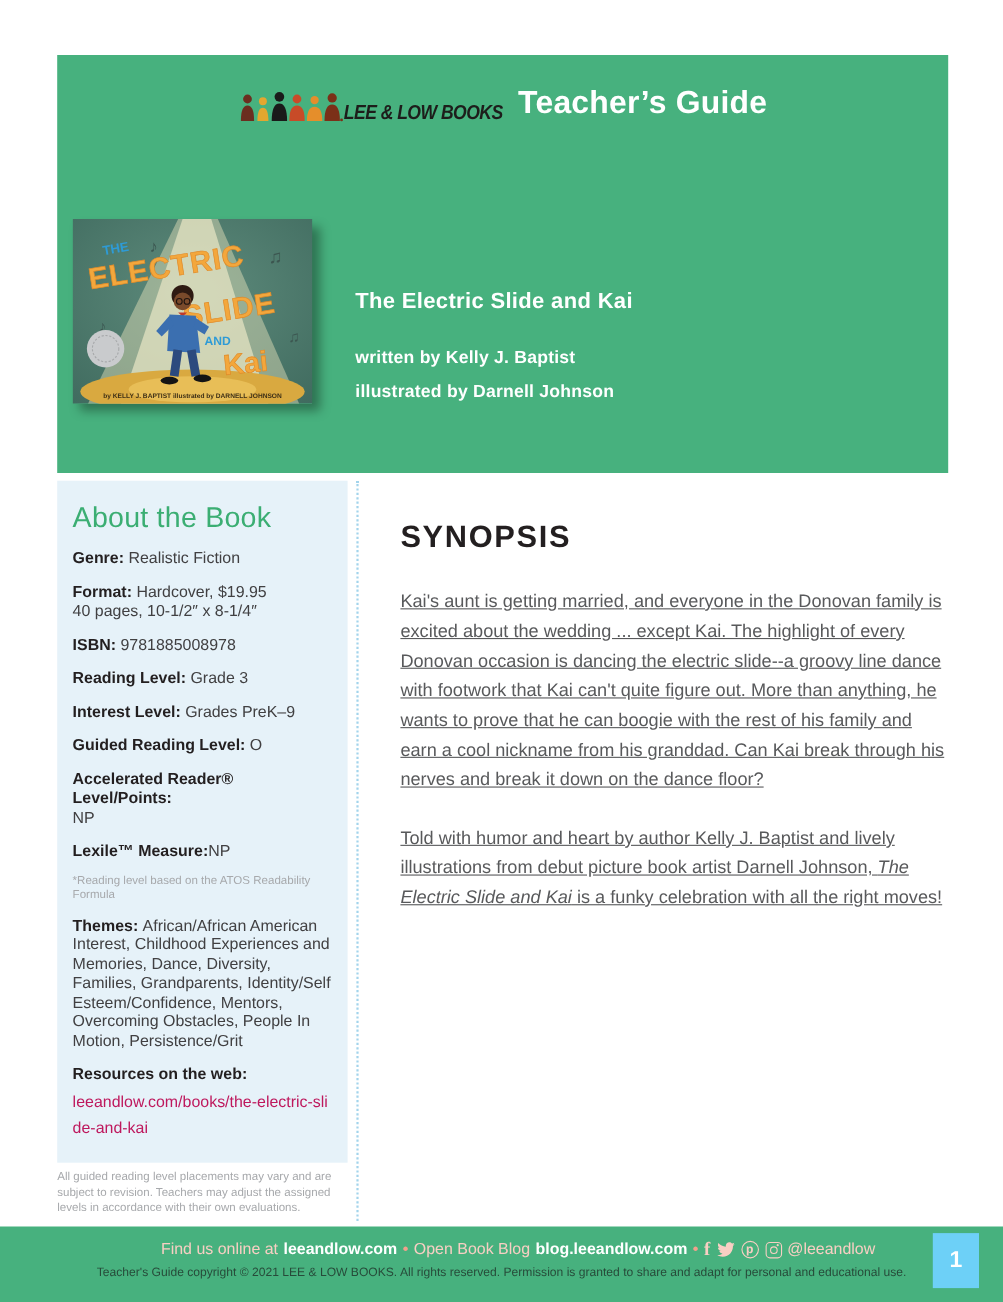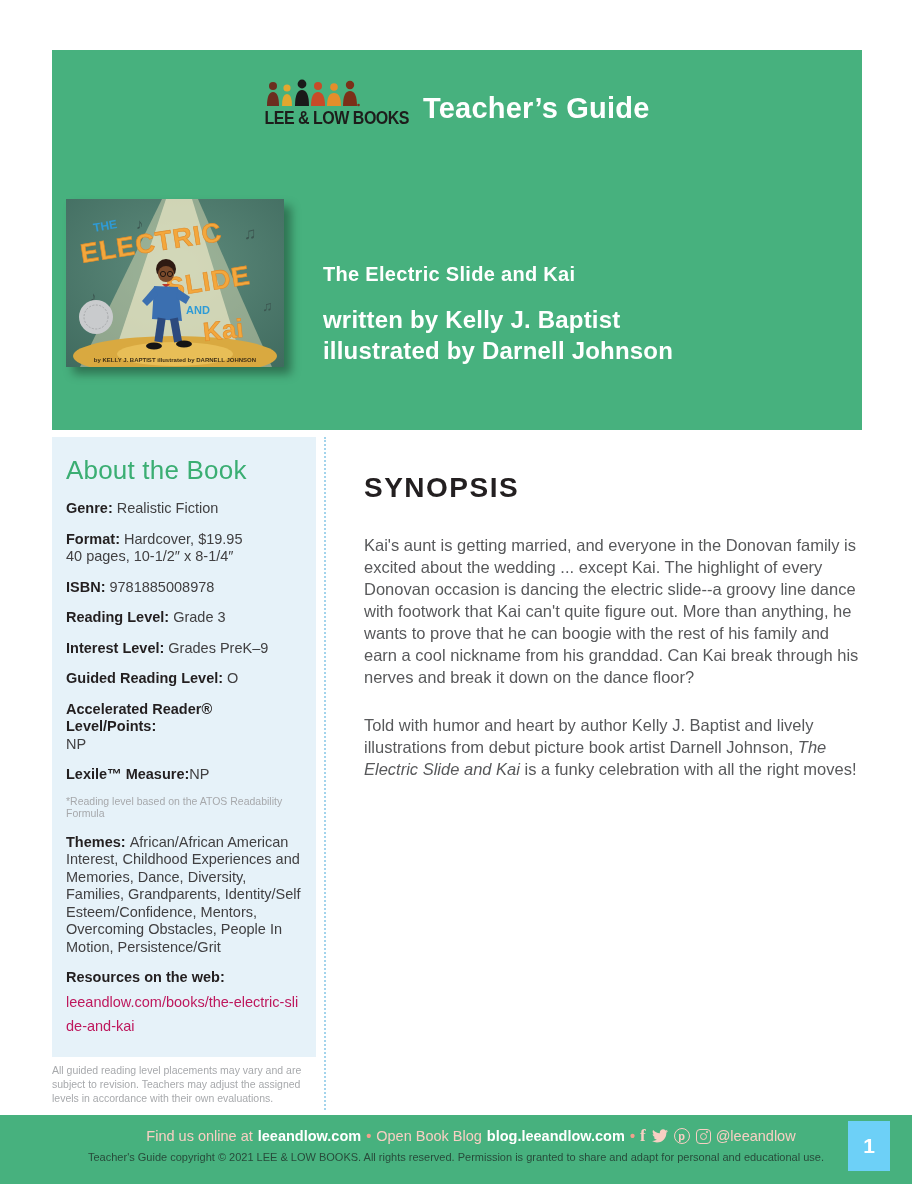--- a/index.html
+++ b/index.html
@@ -2,33 +2,33 @@
 <html><head>
 <meta charset="utf-8">
 <style>
   * { margin:0; padding:0; box-sizing:border-box; }
   html,body { width:912px; height:1184px; background:#ffffff;
     font-family:"Liberation Sans", sans-serif; position:relative; overflow:hidden; }
 
   
   .band { position:absolute; left:52px; top:50px; width:810px; height:380px; background:#47B17E; }
   .brand-row { position:absolute; left:0; top:28px; width:100%; display:flex; justify-content:center; align-items:flex-end; gap:14px; }
-  .logo { display:flex; flex-direction:column; align-items:flex-start; line-height:1; }
+  .logo { display:flex; flex-direction:row; align-items:flex-end; line-height:1;font-style:italic; }
   .logo svg { display:block; }
   .logo-text { font-weight:bold; color:#1d1d1b; font-size:16px; letter-spacing:-0.5px; transform:scaleY(1.15); margin-top:2px; white-space:nowrap; }
   .guide-title { color:#ffffff; font-weight:bold; font-size:29px; letter-spacing:0.2px; padding-bottom:1px;text-align:right; }
 
   
   .cover { position:absolute; left:14px; top:149px; width:218px; height:168px;
     box-shadow:7px 7px 9px rgba(0,0,0,0.35); }
   .cover svg { display:block; }
 
   .title-block { position:absolute; left:271px; top:213px; color:#ffffff; }
   .book-title { font-size:20px; font-weight:bold; letter-spacing:0.3px; }
-  .book-credits { margin-top:18px; font-size:24px; font-weight:bold; line-height:31px; letter-spacing:0.2px; }
+  .book-credits { margin-top:24px; font-size:16px; font-weight:bold; line-height:31px; letter-spacing:0.2px; }
 
   
   .sidebar { position:absolute; left:52px; top:437px; width:264px; height:620px; background:#E6F2F9; padding:18px 14px 14px 14px; }
   .sidebar-heading { color:#3BAE73; font-weight:normal; font-size:26px; letter-spacing:0.2px; margin-bottom:14px; }
   .field { font-size:14.5px; line-height:17.5px; color:#414042; margin-bottom:13px; }
   .flabel { font-weight:bold; color:#231F20; margin-right:4px; }
   .fvalue { white-space:pre-line; }
   .field.break .fvalue { display:block; }
   .field.nospace .flabel { margin-right:0; }
   .atos-note { color:#A7A9AC; font-size:10.5px; margin:-2px 0 15px 0; }
@@ -36,21 +36,21 @@
   .resources .flabel { display:block; margin-bottom:3px; }
   .res-link { color:#be185d; text-decoration:none; line-height:24px; word-break:break-all; }
   .sidebar-footnote { position:absolute; left:52px; top:1063px; width:272px; font-size:10.5px; line-height:14px; color:#A7A9AC; }
 
   
   .divider { position:absolute; left:324px; top:437px; height:673px; border-left:2px dotted #A3D4EC; }
 
   
   .synopsis { position:absolute; left:364px; top:472px; width:496px; }
   .syn-heading { color:#231F20; font-weight:bold; font-size:28px; letter-spacing:1.5px; }
-  .syn-p { margin-top:30px; color:#58595B; font-size:16.5px; line-height:22px; }
+  .syn-p { margin-top:30px; color:#58595B; font-size:16.5px; line-height:27px;text-decoration:underline; }
   .syn-p + .syn-p { margin-top:26px; }
   .italic { font-style:italic; }
 
   
   .footer { position:absolute; left:0; top:1115px; width:912px; height:69px; background:#47B17E; color:#fff; }
   .f-line1 { margin-top:11px; text-align:center; font-size:14.5px; color:#F8CFC3; display:flex; justify-content:center; align-items:center; gap:5px;padding-left:30px; }
   .f-line1 .white-bold { color:#ffffff; font-weight:bold; }
   .f-bullet { color:#F2A08C; font-weight:bold; }
   .f-copy { text-align:center; font-size:11px; line-height:13.5px; color:#274B3A; margin-top:5px; }
   .f-copy .f-link { color:#BFE3D2; }

